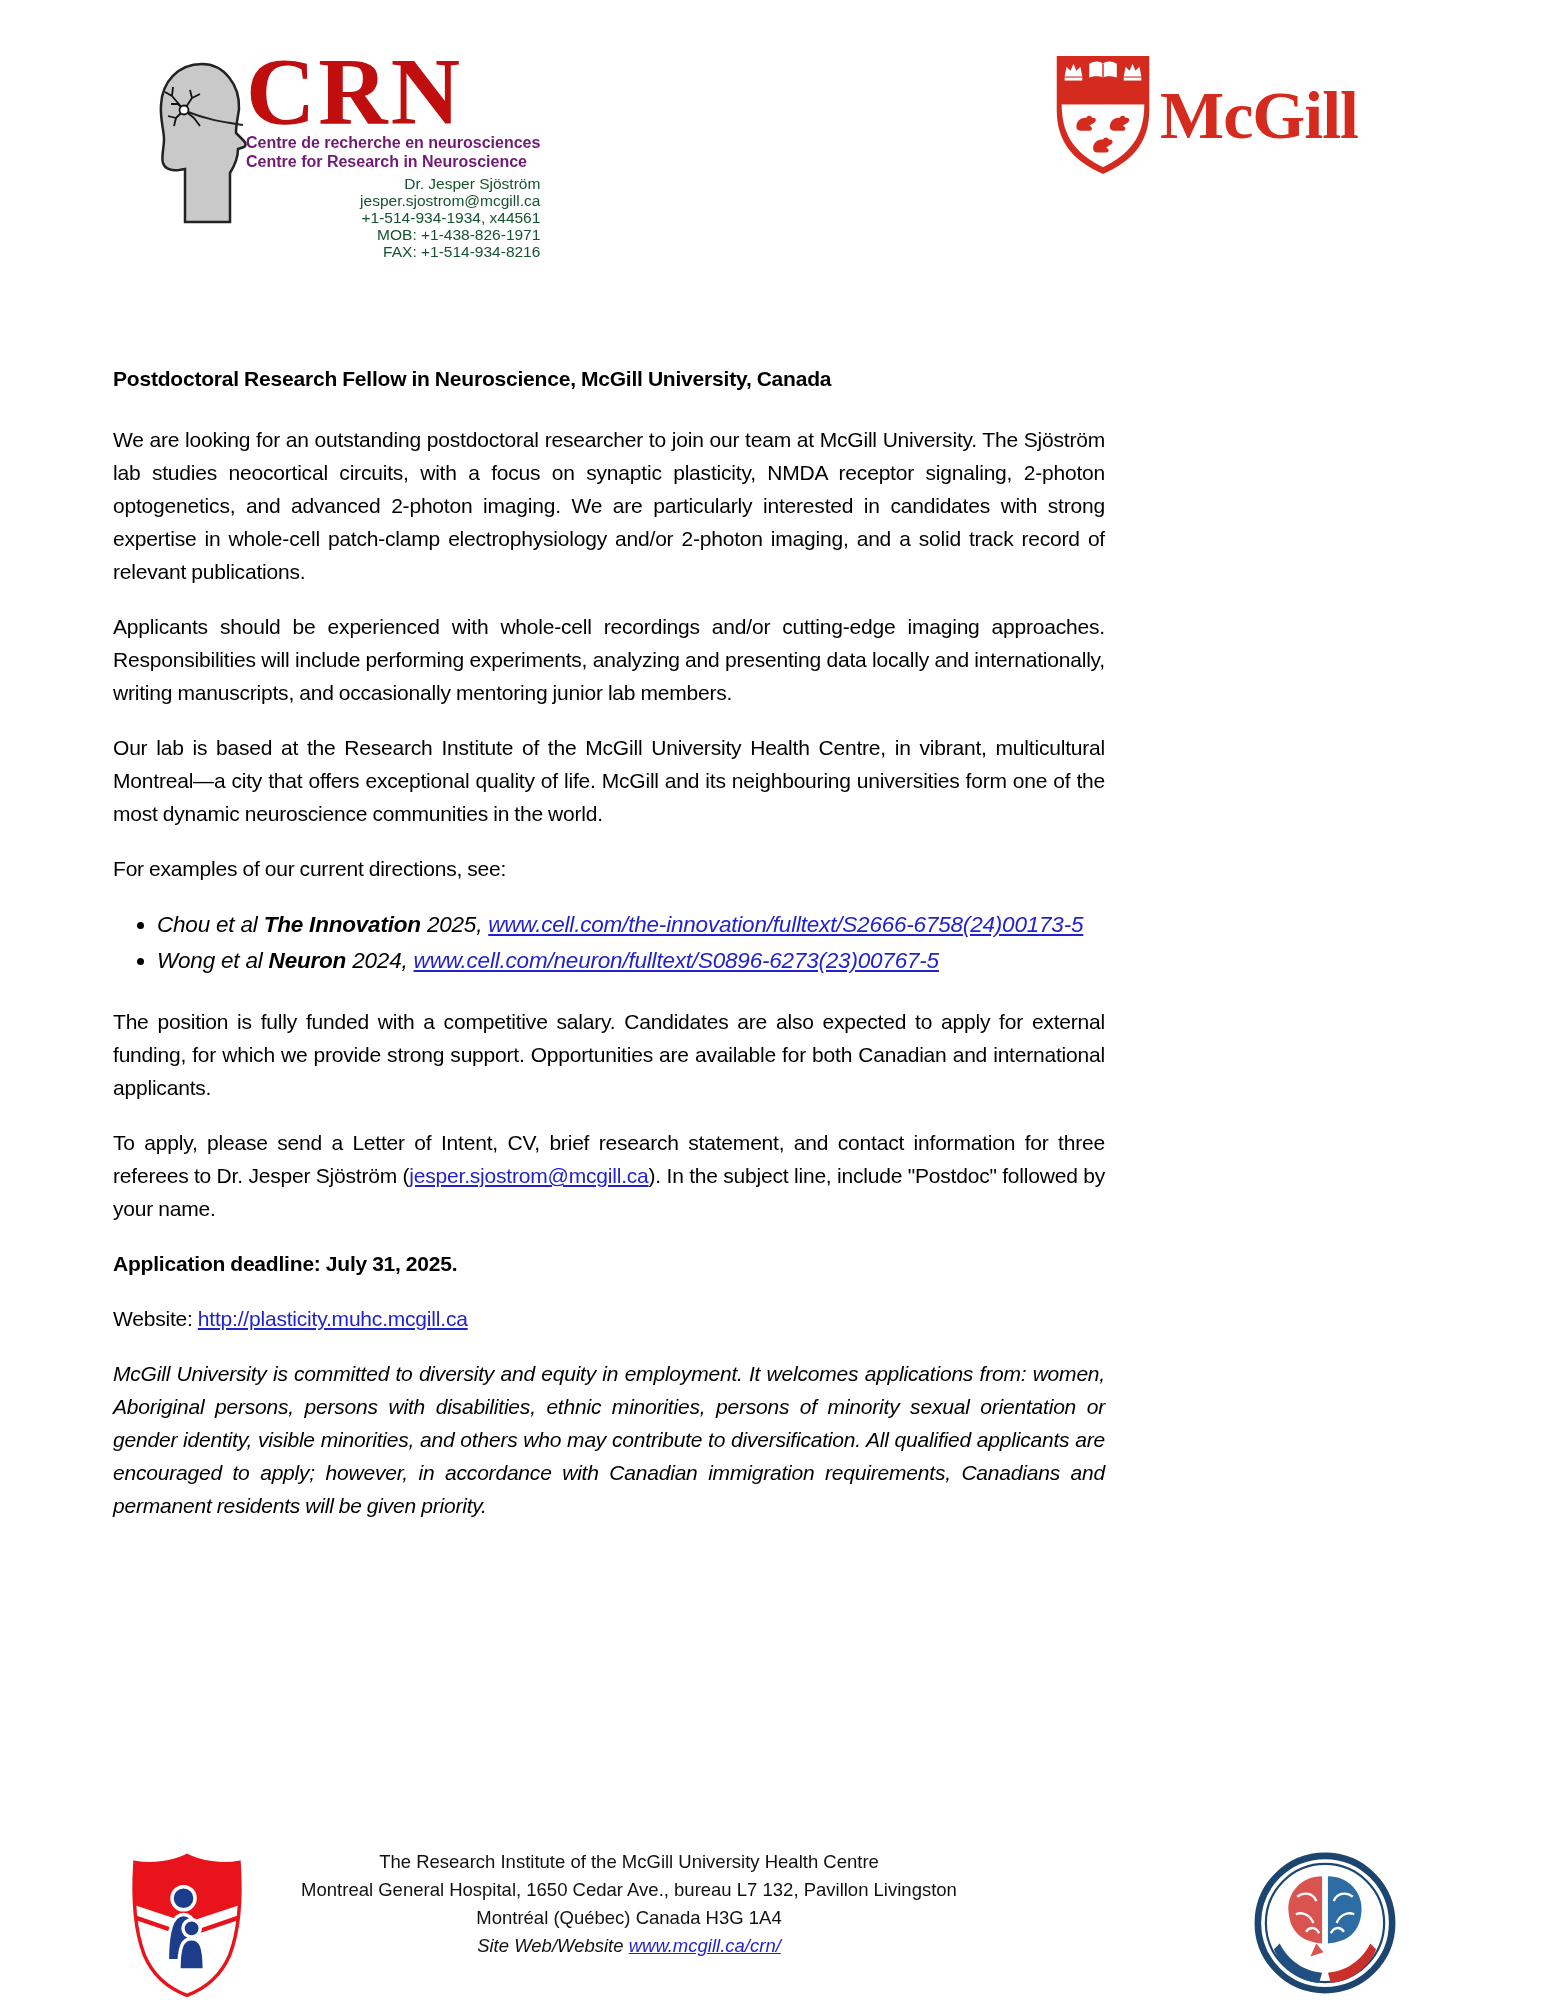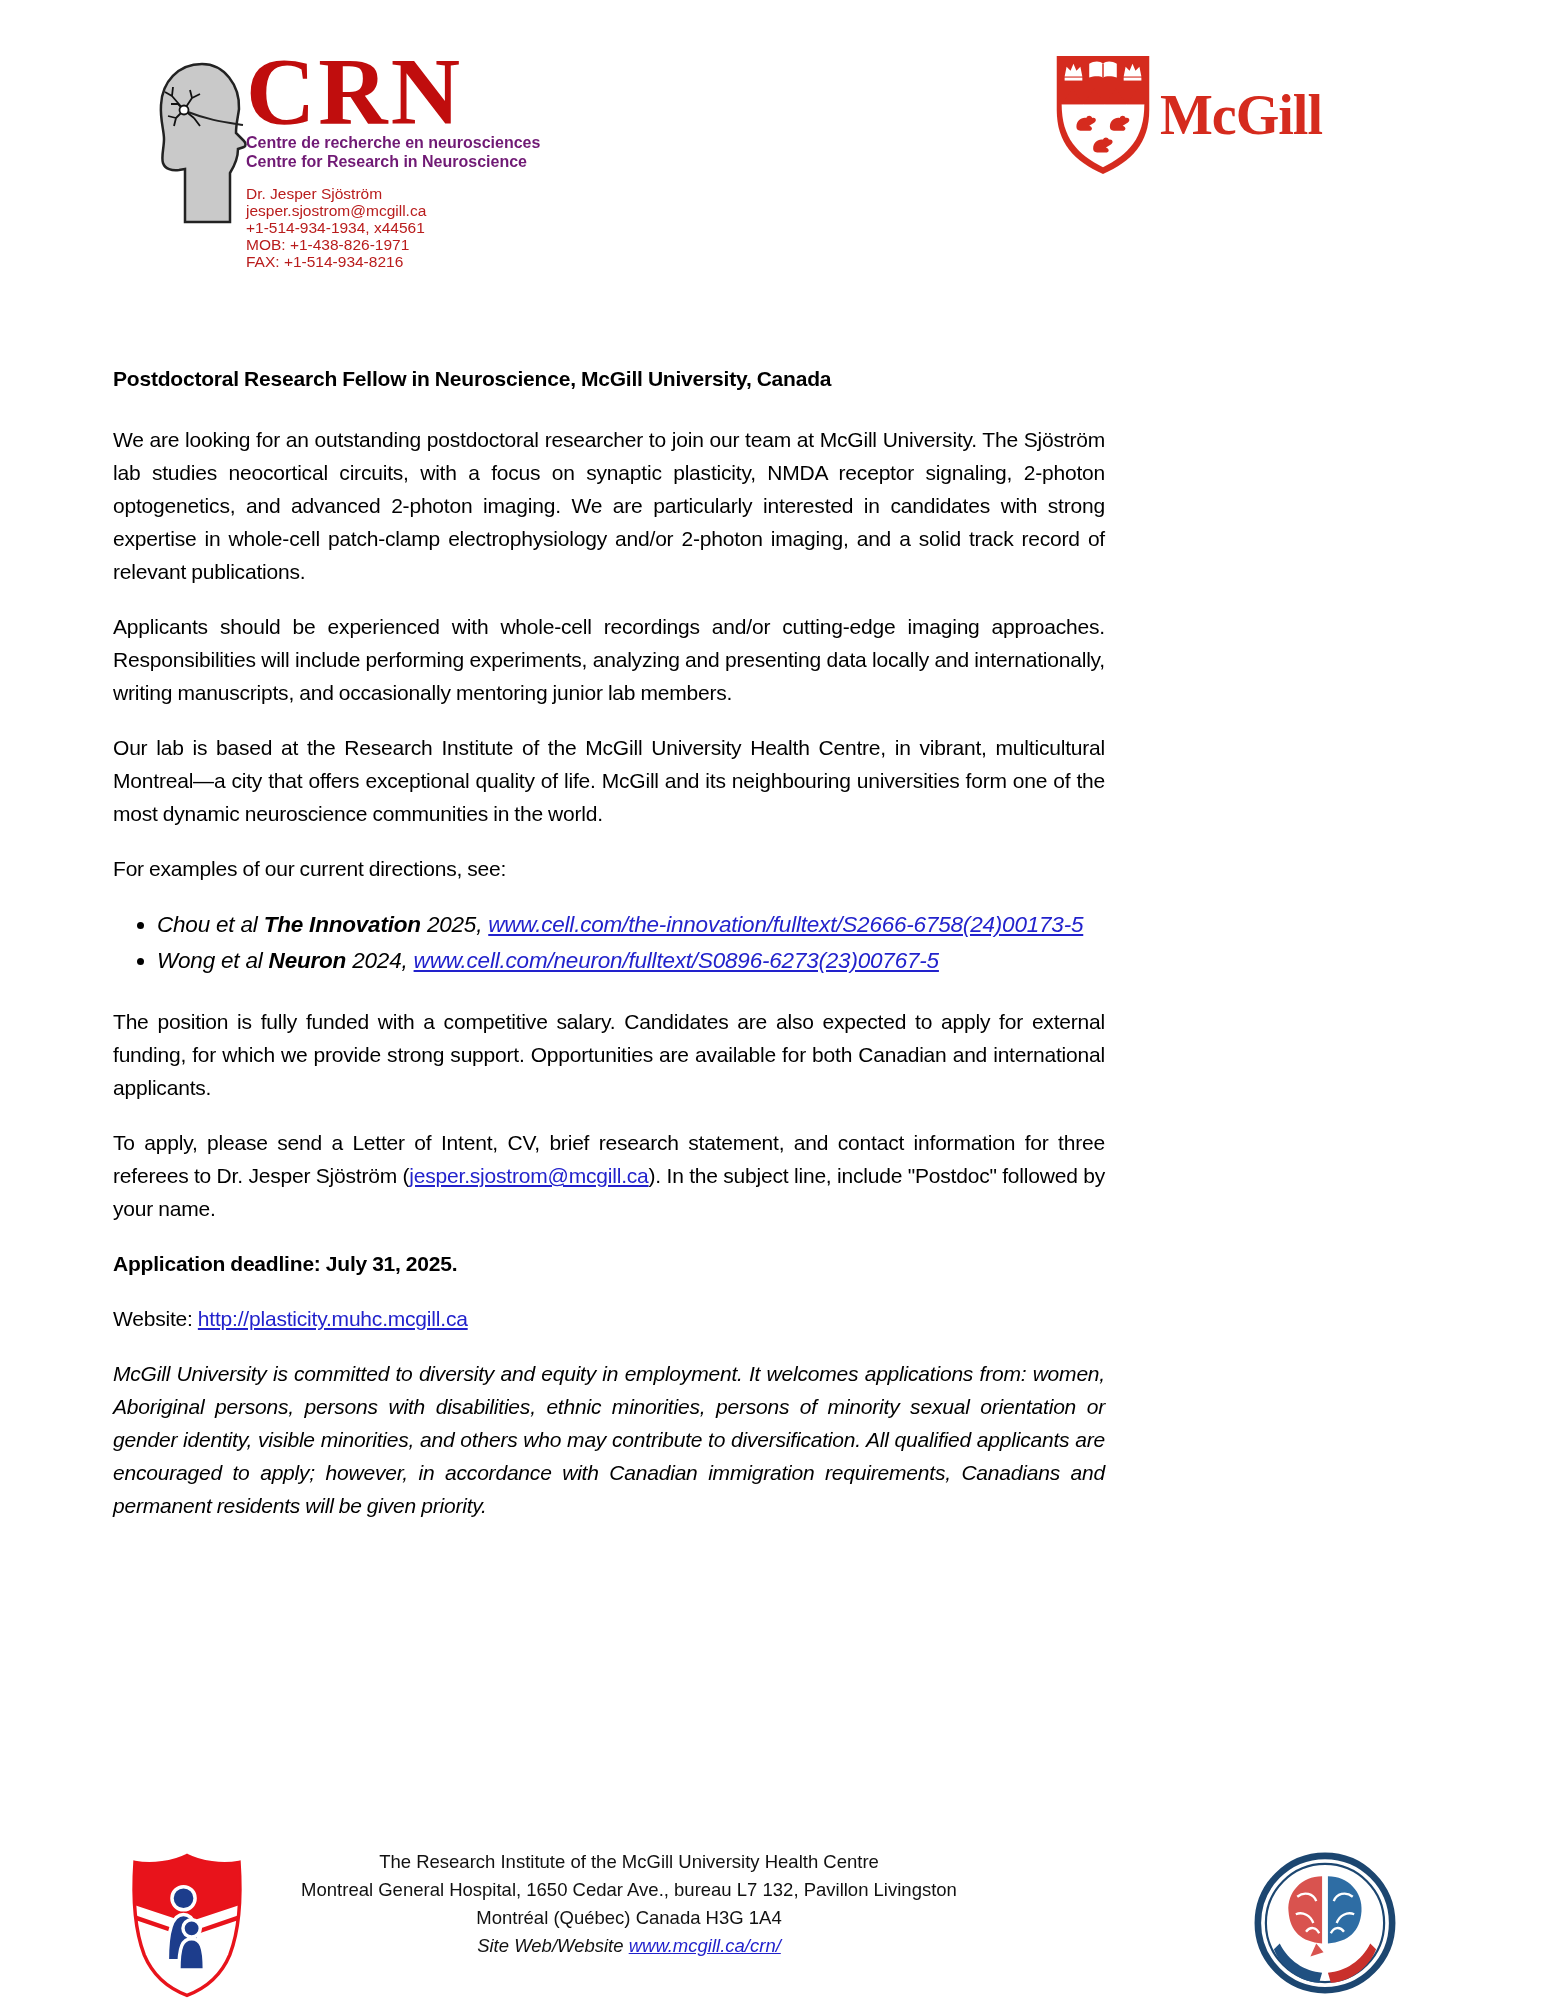--- a/index.html
+++ b/index.html
@@ -13,27 +13,27 @@
 
   
   .crn-wrap { position:absolute; left:148px; top:50px; display:flex; }
   .crn-head-svg { width:104px; height:165px; margin-top:10px; }
   .crn-text { margin-left:-6px; }
   .crn-acronym {
     font-family:"Liberation Serif", serif; font-weight:bold;
     color:#C00D0D; font-size:96px; line-height:84px; letter-spacing:3px;
   }
   .crn-name { font-size:16px; font-weight:bold; line-height:18.5px; color:#701a75; }
-  .crn-contact { font-size:15.5px; line-height:17px; color:#b91c1c; margin-top:14px; }
+  .crn-contact { font-size:15.5px; line-height:17px; color:#14532d; margin-top:4px;text-align:right; }
 
   .mcgill-wrap { position:absolute; left:1052px; top:53px; display:flex; align-items:center; }
   .mcgill-shield-svg { width:102px; height:124px; }
   .mcgill-wordmark {
     font-family:"Liberation Serif", serif; font-weight:bold;
-    color:#D52B1E; font-size:56px; line-height:76px; margin-left:6px; letter-spacing:-1px;
+    color:#D52B1E; font-size:68px; line-height:76px; margin-left:6px; letter-spacing:-1px;
   }
 
   
   .letter { position:absolute; left:113px; top:362px; width:992px; }
   .letter p {
     margin:0 0 22px 0; font-size:21px; line-height:33px;
     letter-spacing:-0.2px; word-spacing:-0.5px;
   }
   .title { font-weight:bold; margin-bottom:28px !important; }
   .just  { text-align:justify; }

